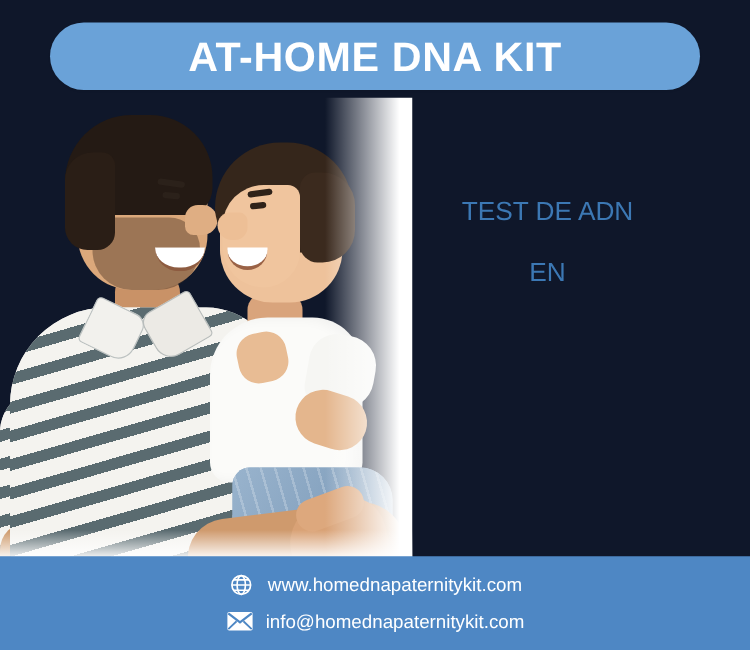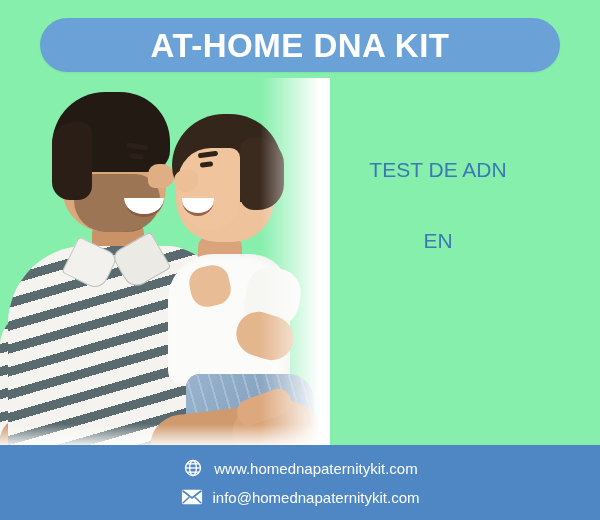--- a/index.html
+++ b/index.html
@@ -7,21 +7,21 @@
     padding: 0;
     background: #ffffff;
   }
   body {
     font-family: "Liberation Sans", sans-serif;
   }
   #poster {
     position: relative;
     width: 600px;
     height: 520px;
-    background: #86efac;
+    background: #0f172a;
     overflow: hidden;
   }
 
   
   #header-banner {
     position: absolute;
     left: 40px;
     top: 18px;
     width: 520px;
     height: 54px;
@@ -318,21 +318,21 @@
     width: 300px;
     text-align: center;
     z-index: 60;
   }
   .title-line {
     color: #3c78b4;
     font-weight: normal;
     line-height: 1.15;
   }
   #title-line-1 { font-size: 21px; }
-  #title-line-2 { font-size: 21px; margin-top: 47px; }
+  #title-line-2 { font-size: 21px; margin-top: 25px; }
   #title-line-3 { font-size: 21px; margin-top: 30px; white-space: nowrap; }
 
   
   #footer {
     position: absolute;
     left: 0;
     bottom: 0;
     width: 600px;
     height: 75px;
     background: #4e87c4;

